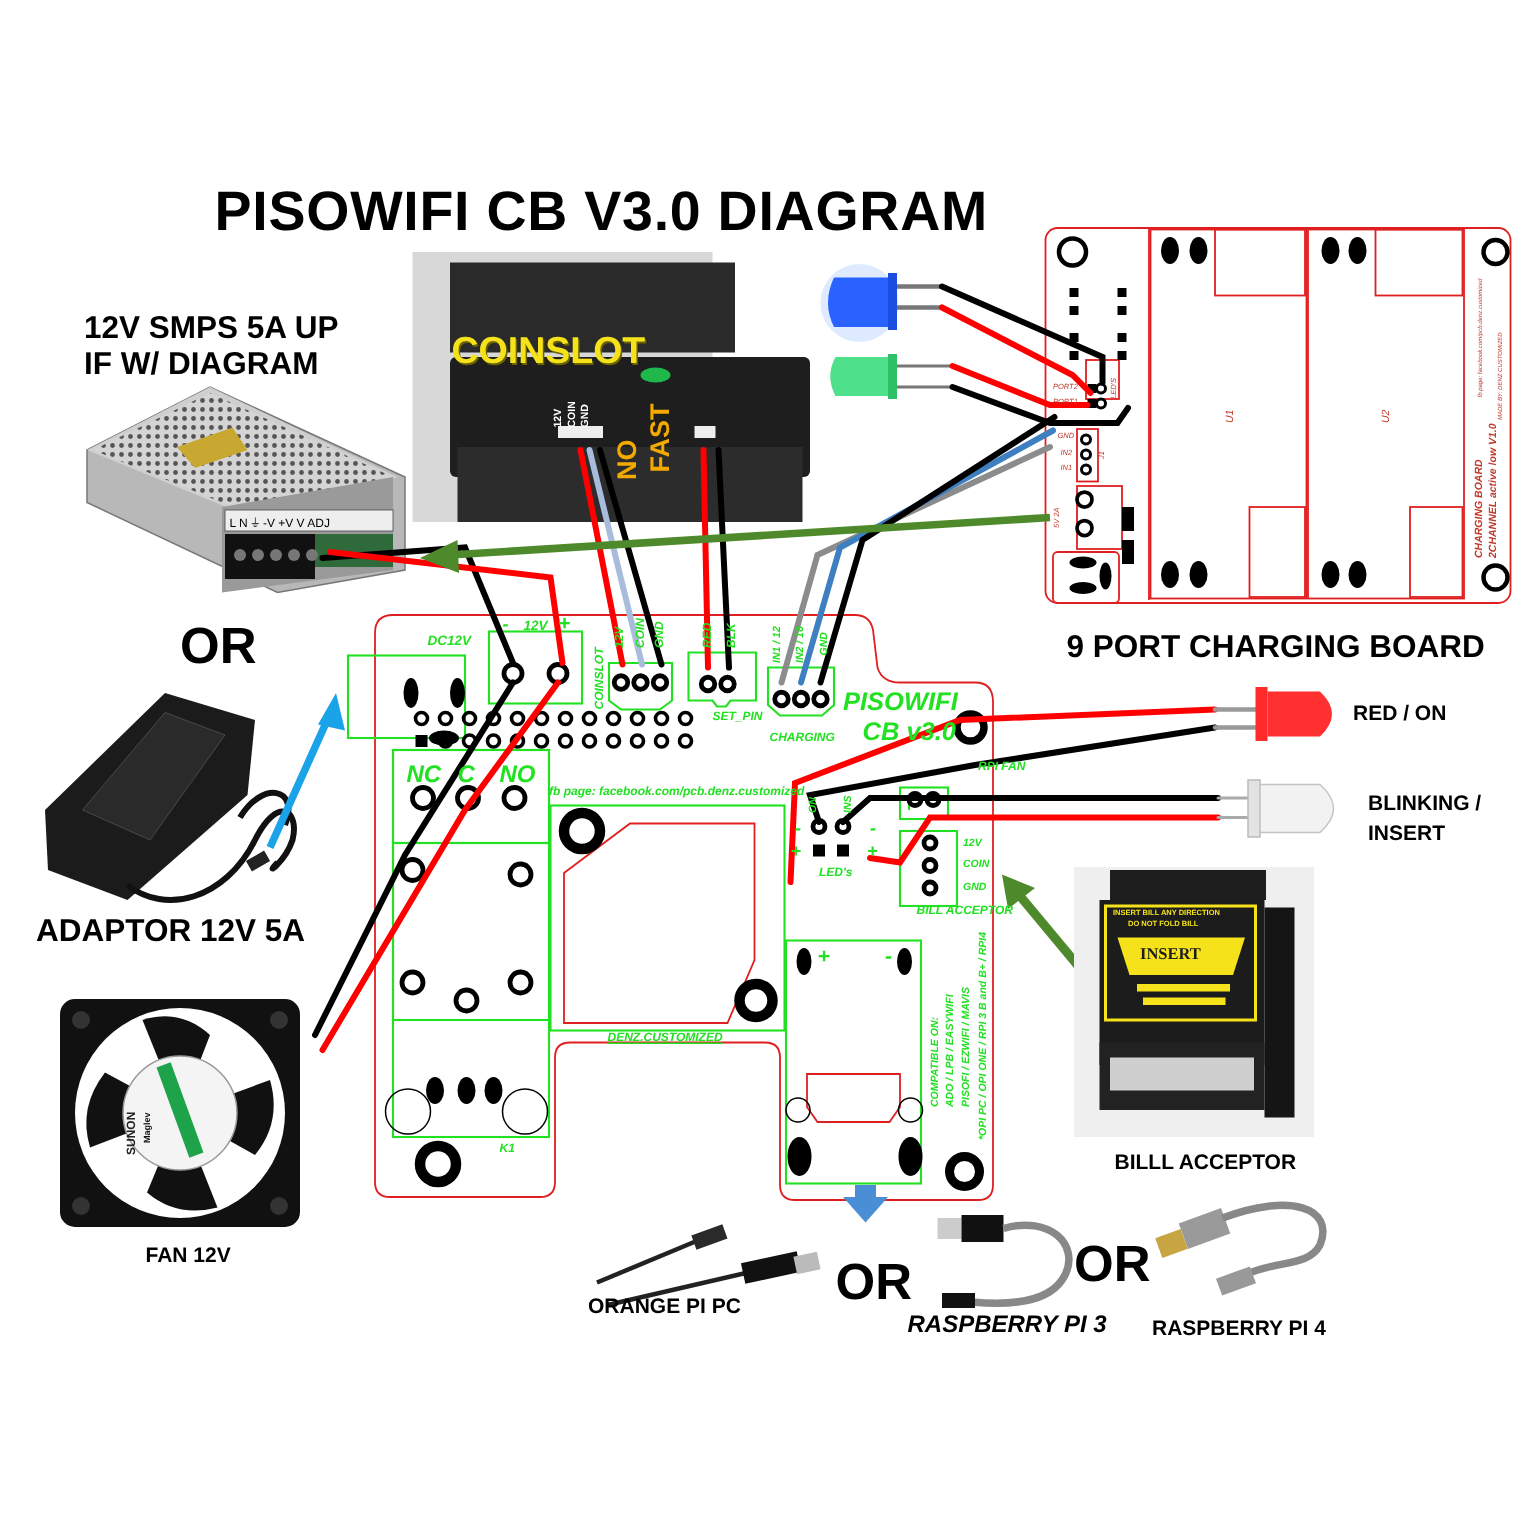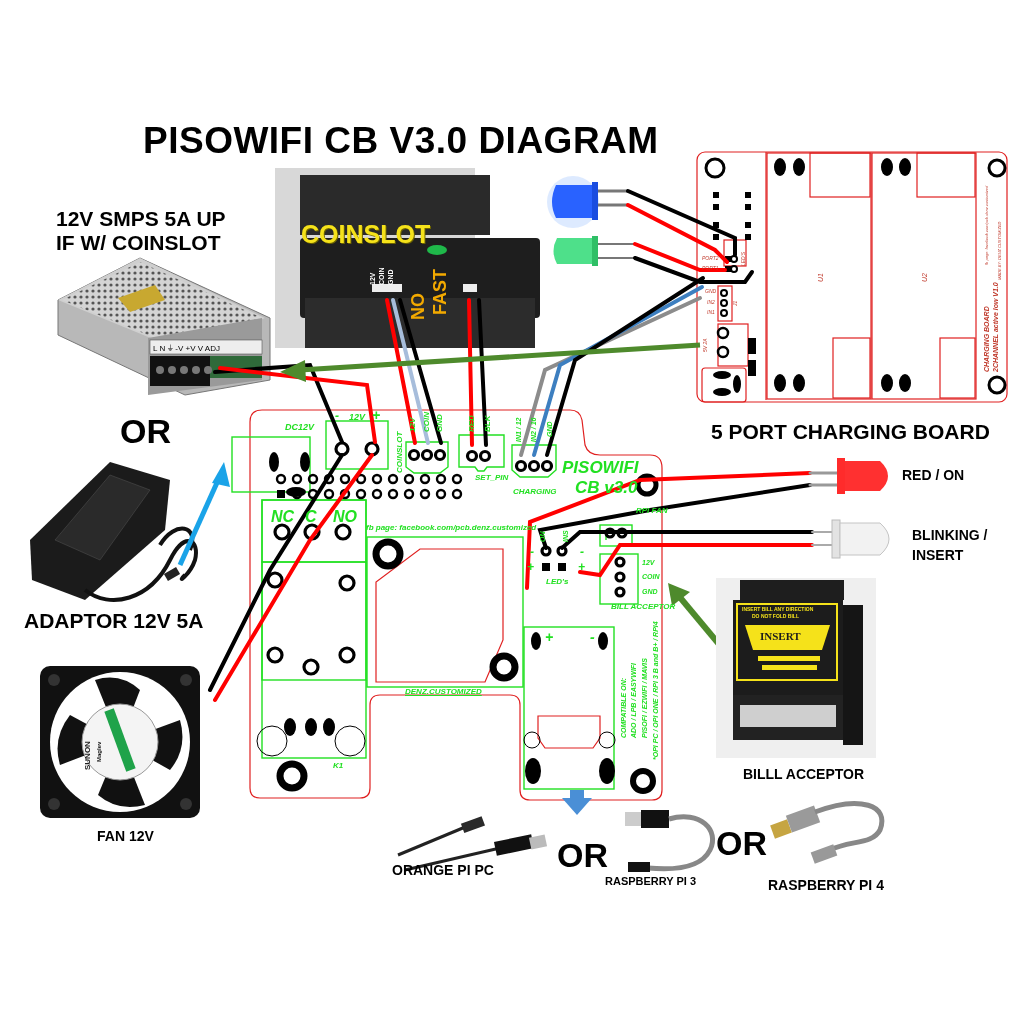--- a/index.html
+++ b/index.html
@@ -9,21 +9,21 @@
   .title{left:143px;top:122px;font-size:37px;letter-spacing:0.5px;}
   .smps{left:56px;top:207px;font-size:21px;line-height:24px;}
   .or-a{left:120px;top:414px;font-size:34px;}
   .adaptor{left:24px;top:610px;font-size:21px;}
   .fan{left:97px;top:829px;font-size:14px;}
   .cbtitle{left:711px;top:421px;font-size:21px;}
   .redon{left:902px;top:468px;font-size:14px;}
   .blink{left:912px;top:525px;font-size:14px;line-height:20px;}
   .bill{left:743px;top:767px;font-size:14px;}
   .opi{left:392px;top:863px;font-size:14px;}
-  .rpi3{left:605px;top:876px;font-size:11px;}
+  .rpi3{left:605px;top:876px;font-size:16px;font-style:italic;}
   .rpi4{left:768px;top:878px;font-size:14px;}
   .or-b{left:557px;top:838px;font-size:34px;}
   .or-c{left:716px;top:826px;font-size:34px;}
   .coin{left:301px;top:222px;font-size:25px;color:#f5e21a;text-shadow:1px 1px 0 #6b6200;}
   .nofast{position:absolute;font-weight:bold;color:#f2a900;font-size:18px;transform:rotate(-90deg);transform-origin:left top;white-space:nowrap;}
   .g{position:absolute;color:#22e022;font-weight:bold;font-style:italic;white-space:nowrap;line-height:1;font-family:"Liberation Sans",sans-serif;}
   .r{position:absolute;color:#c0392b;font-style:italic;white-space:nowrap;line-height:1;font-family:"Liberation Sans",sans-serif;}
   .rot{transform:rotate(-90deg);transform-origin:left top;}
 </style>
 </head>
@@ -343,26 +343,26 @@
     <rect x="772" y="822" width="18" height="14" fill="#c6a542" transform="rotate(-20 781 829)"></rect>
     <rect x="788" y="810" width="30" height="18" fill="#9a9a9a" transform="rotate(-20 803 819)"></rect>
     <path d="M815,812 C860,795 890,805 880,830 C872,845 850,840 830,850" stroke="#888" stroke-width="5" fill="none"></path>
     <rect x="812" y="848" width="24" height="12" fill="#999" transform="rotate(-20 824 854)"></rect>
   </g>
 </svg>
 
 <div class="lbl title">PISOWIFI CB V3.0 DIAGRAM</div>
 <div class="lbl smps">
   <div>12V SMPS 5A UP</div>
-  <div>IF W/ COINSLOT</div>
+  <div>IF W/ DIAGRAM</div>
 </div>
 <div class="lbl or-a">OR</div>
 <div class="lbl adaptor">ADAPTOR 12V 5A</div>
 <div class="lbl fan">FAN 12V</div>
-<div class="lbl cbtitle">5 PORT CHARGING BOARD</div>
+<div class="lbl cbtitle">9 PORT CHARGING BOARD</div>
 <div class="lbl redon">RED / ON</div>
 <div class="lbl blink">
   <div>BLINKING /</div>
   <div>INSERT</div>
 </div>
 <div class="lbl bill">BILLL ACCEPTOR</div>
 <div class="lbl opi">ORANGE PI PC</div>
 <div class="lbl rpi3">RASPBERRY PI 3</div>
 <div class="lbl rpi4">RASPBERRY PI 4</div>
 <div class="lbl or-b">OR</div>
@@ -398,21 +398,21 @@
 <div class="g" style="left:333px;top:762px;font-size:8px;">K1</div>
 <div class="g" style="left:366px;top:524px;font-size:8px;">fb page: facebook.com/pcb.denz.customized</div>
 <div class="g" style="left:405px;top:688px;font-size:8px;text-decoration:underline;">DENZ.CUSTOMIZED</div>
 <div class="g rot" style="left:539px;top:542px;font-size:7px;">ON</div>
 <div class="g rot" style="left:562px;top:542px;font-size:7px;">INS</div>
 <div class="g" style="left:530px;top:546px;font-size:12px;">-</div>
 <div class="g" style="left:527px;top:561px;font-size:12px;">+</div>
 <div class="g" style="left:580px;top:546px;font-size:12px;">-</div>
 <div class="g" style="left:578px;top:561px;font-size:12px;">+</div>
 <div class="g" style="left:546px;top:578px;font-size:8px;">LED's</div>
-<div class="g" style="left:616px;top:507px;font-size:8px;padding-left:20px;">RPI FAN</div>
+<div class="g" style="left:632px;top:507px;font-size:8px;padding-left:20px;">RPI FAN</div>
 <div class="g" style="left:642px;top:559px;font-size:7px;">12V</div>
 <div class="g" style="left:642px;top:573px;font-size:7px;">COIN</div>
 <div class="g" style="left:642px;top:588px;font-size:7px;">GND</div>
 <div class="g" style="left:578px;top:603px;font-size:8px;padding-left:33px;">BILL ACCEPTOR</div>
 <div class="g" style="left:545px;top:630px;font-size:14px;">+</div>
 <div class="g" style="left:590px;top:630px;font-size:14px;">-</div>
 <div class="g rot" style="left:620px;top:738px;font-size:7px;">COMPATIBLE ON:</div>
 <div class="g rot" style="left:630px;top:738px;font-size:7px;">ADO / LPB / EASYWIFI</div>
 <div class="g rot" style="left:641px;top:738px;font-size:7px;">PISOFI / EZWIFI / MAVIS</div>
 <div class="g rot" style="left:652px;top:760px;font-size:7px;">*OPI PC / OPI ONE / RPI 3 B and B+ / RPI4</div>

